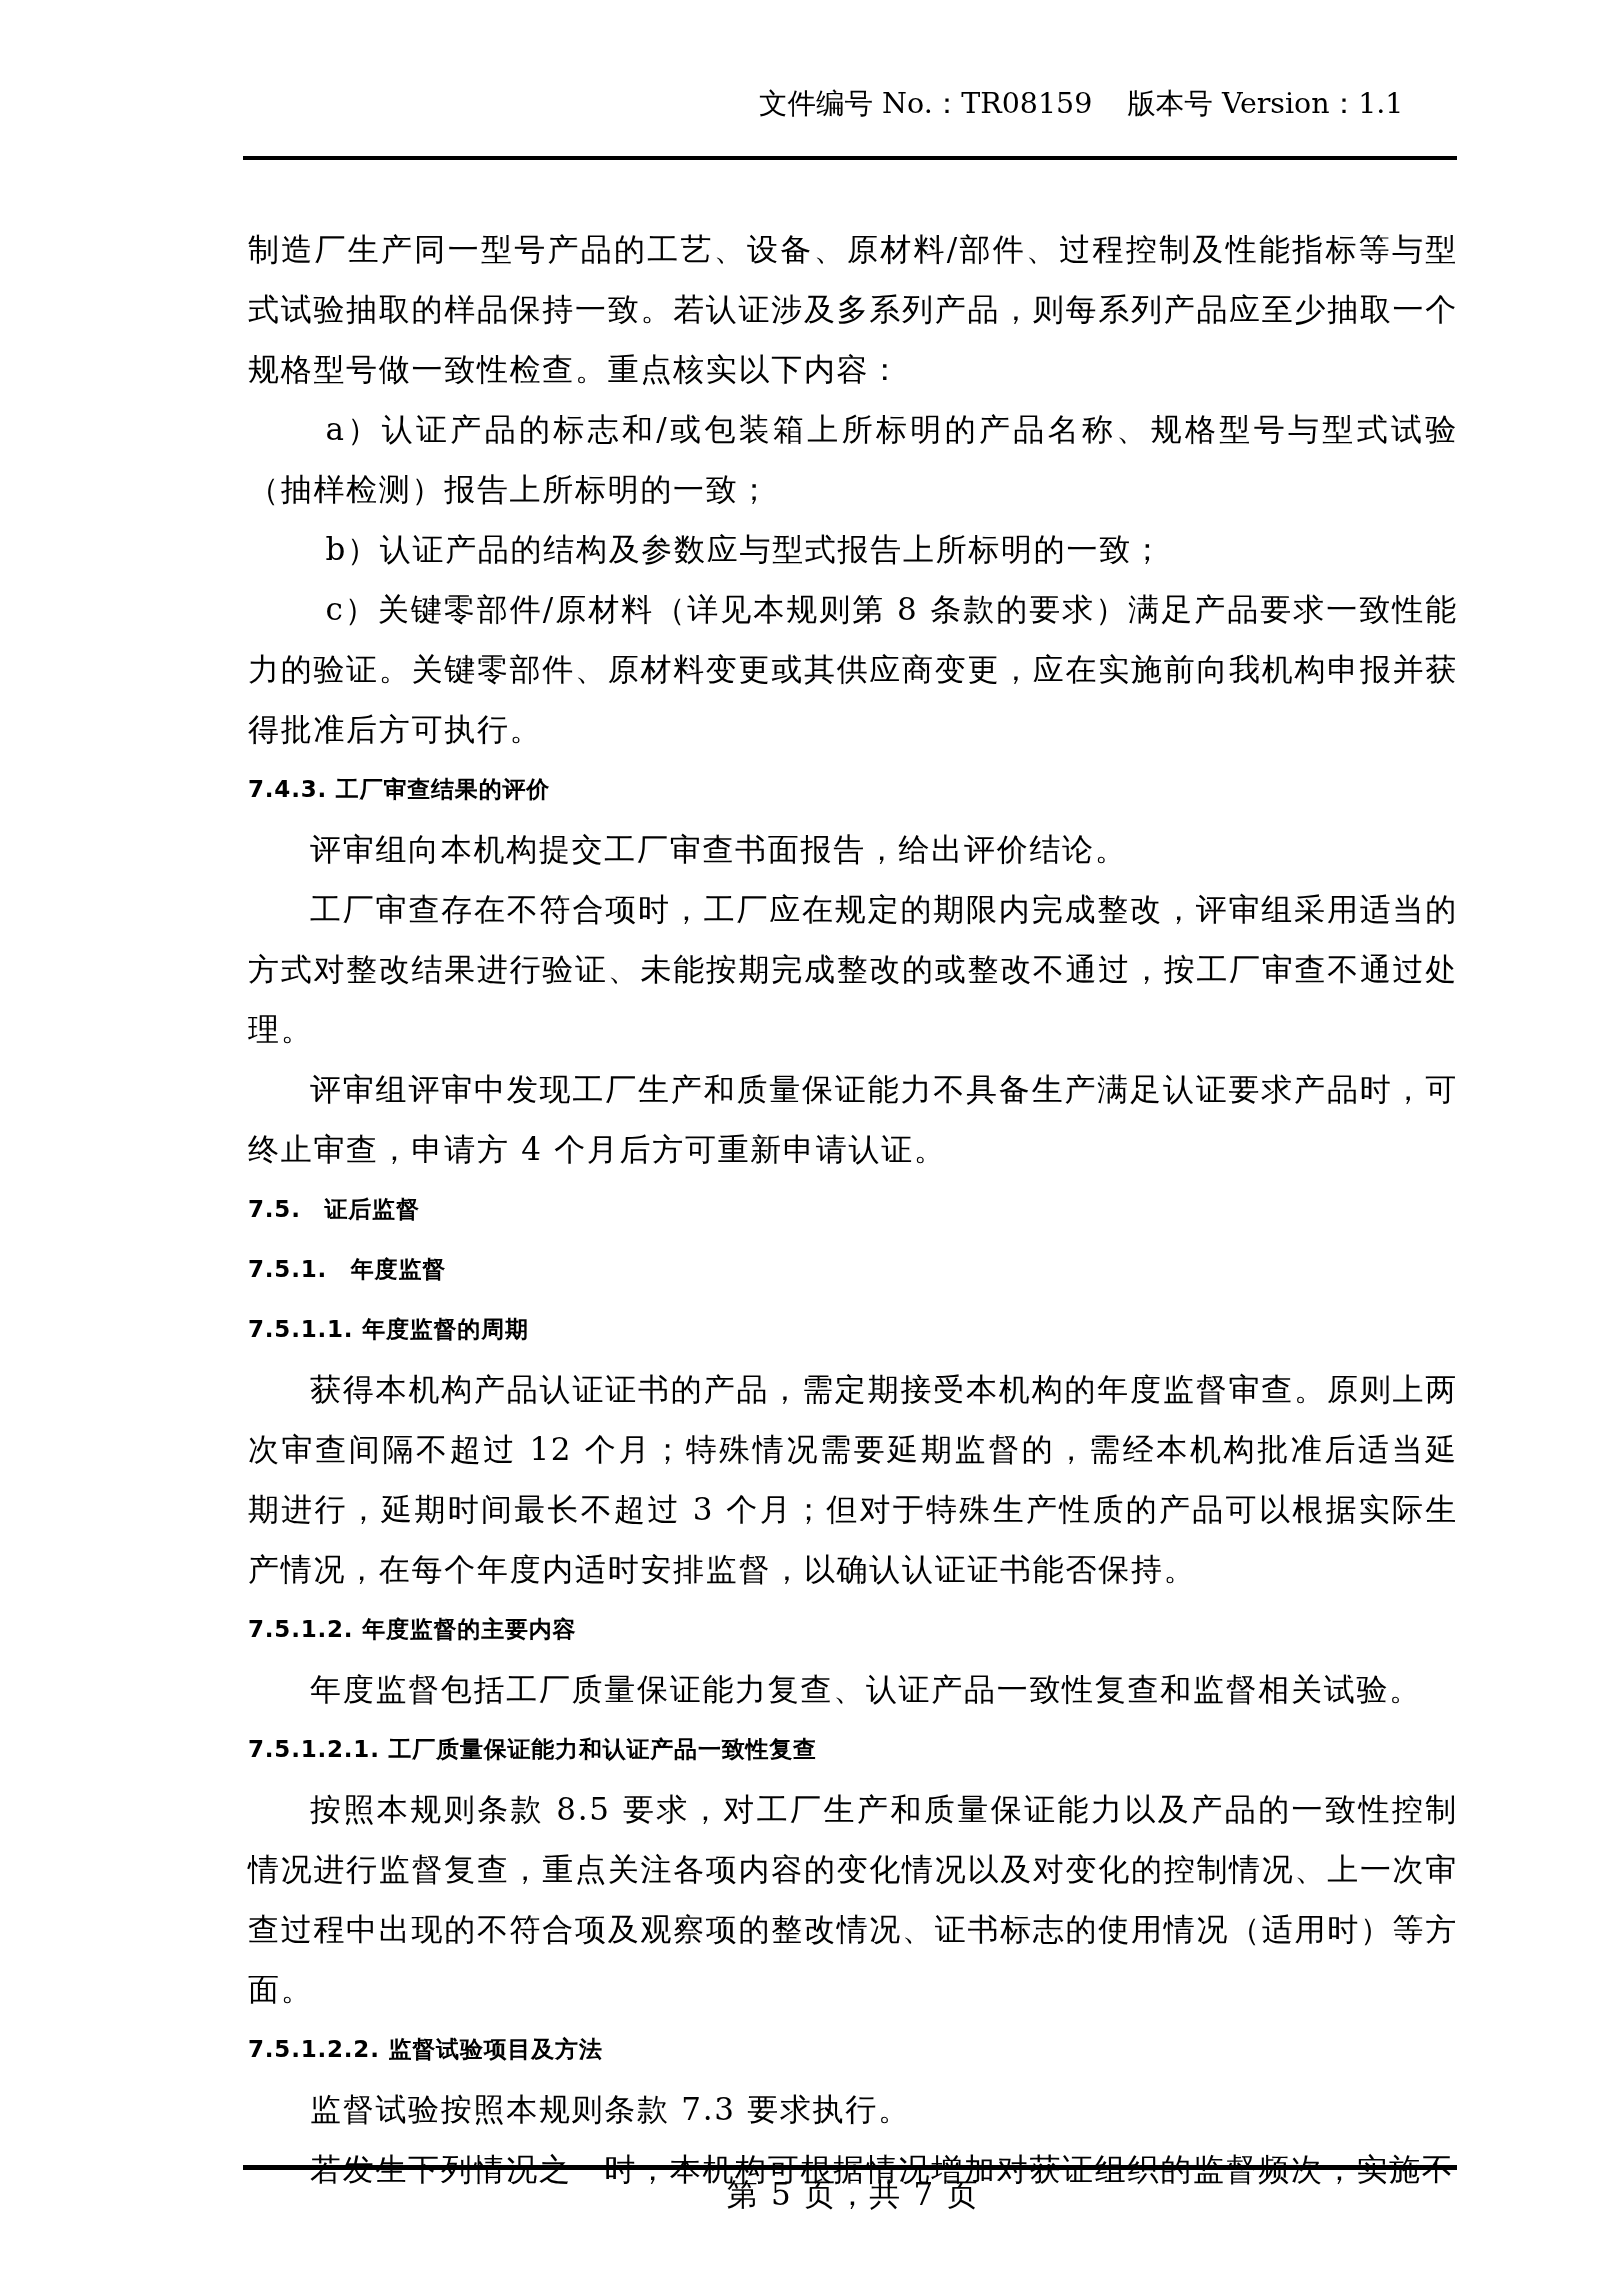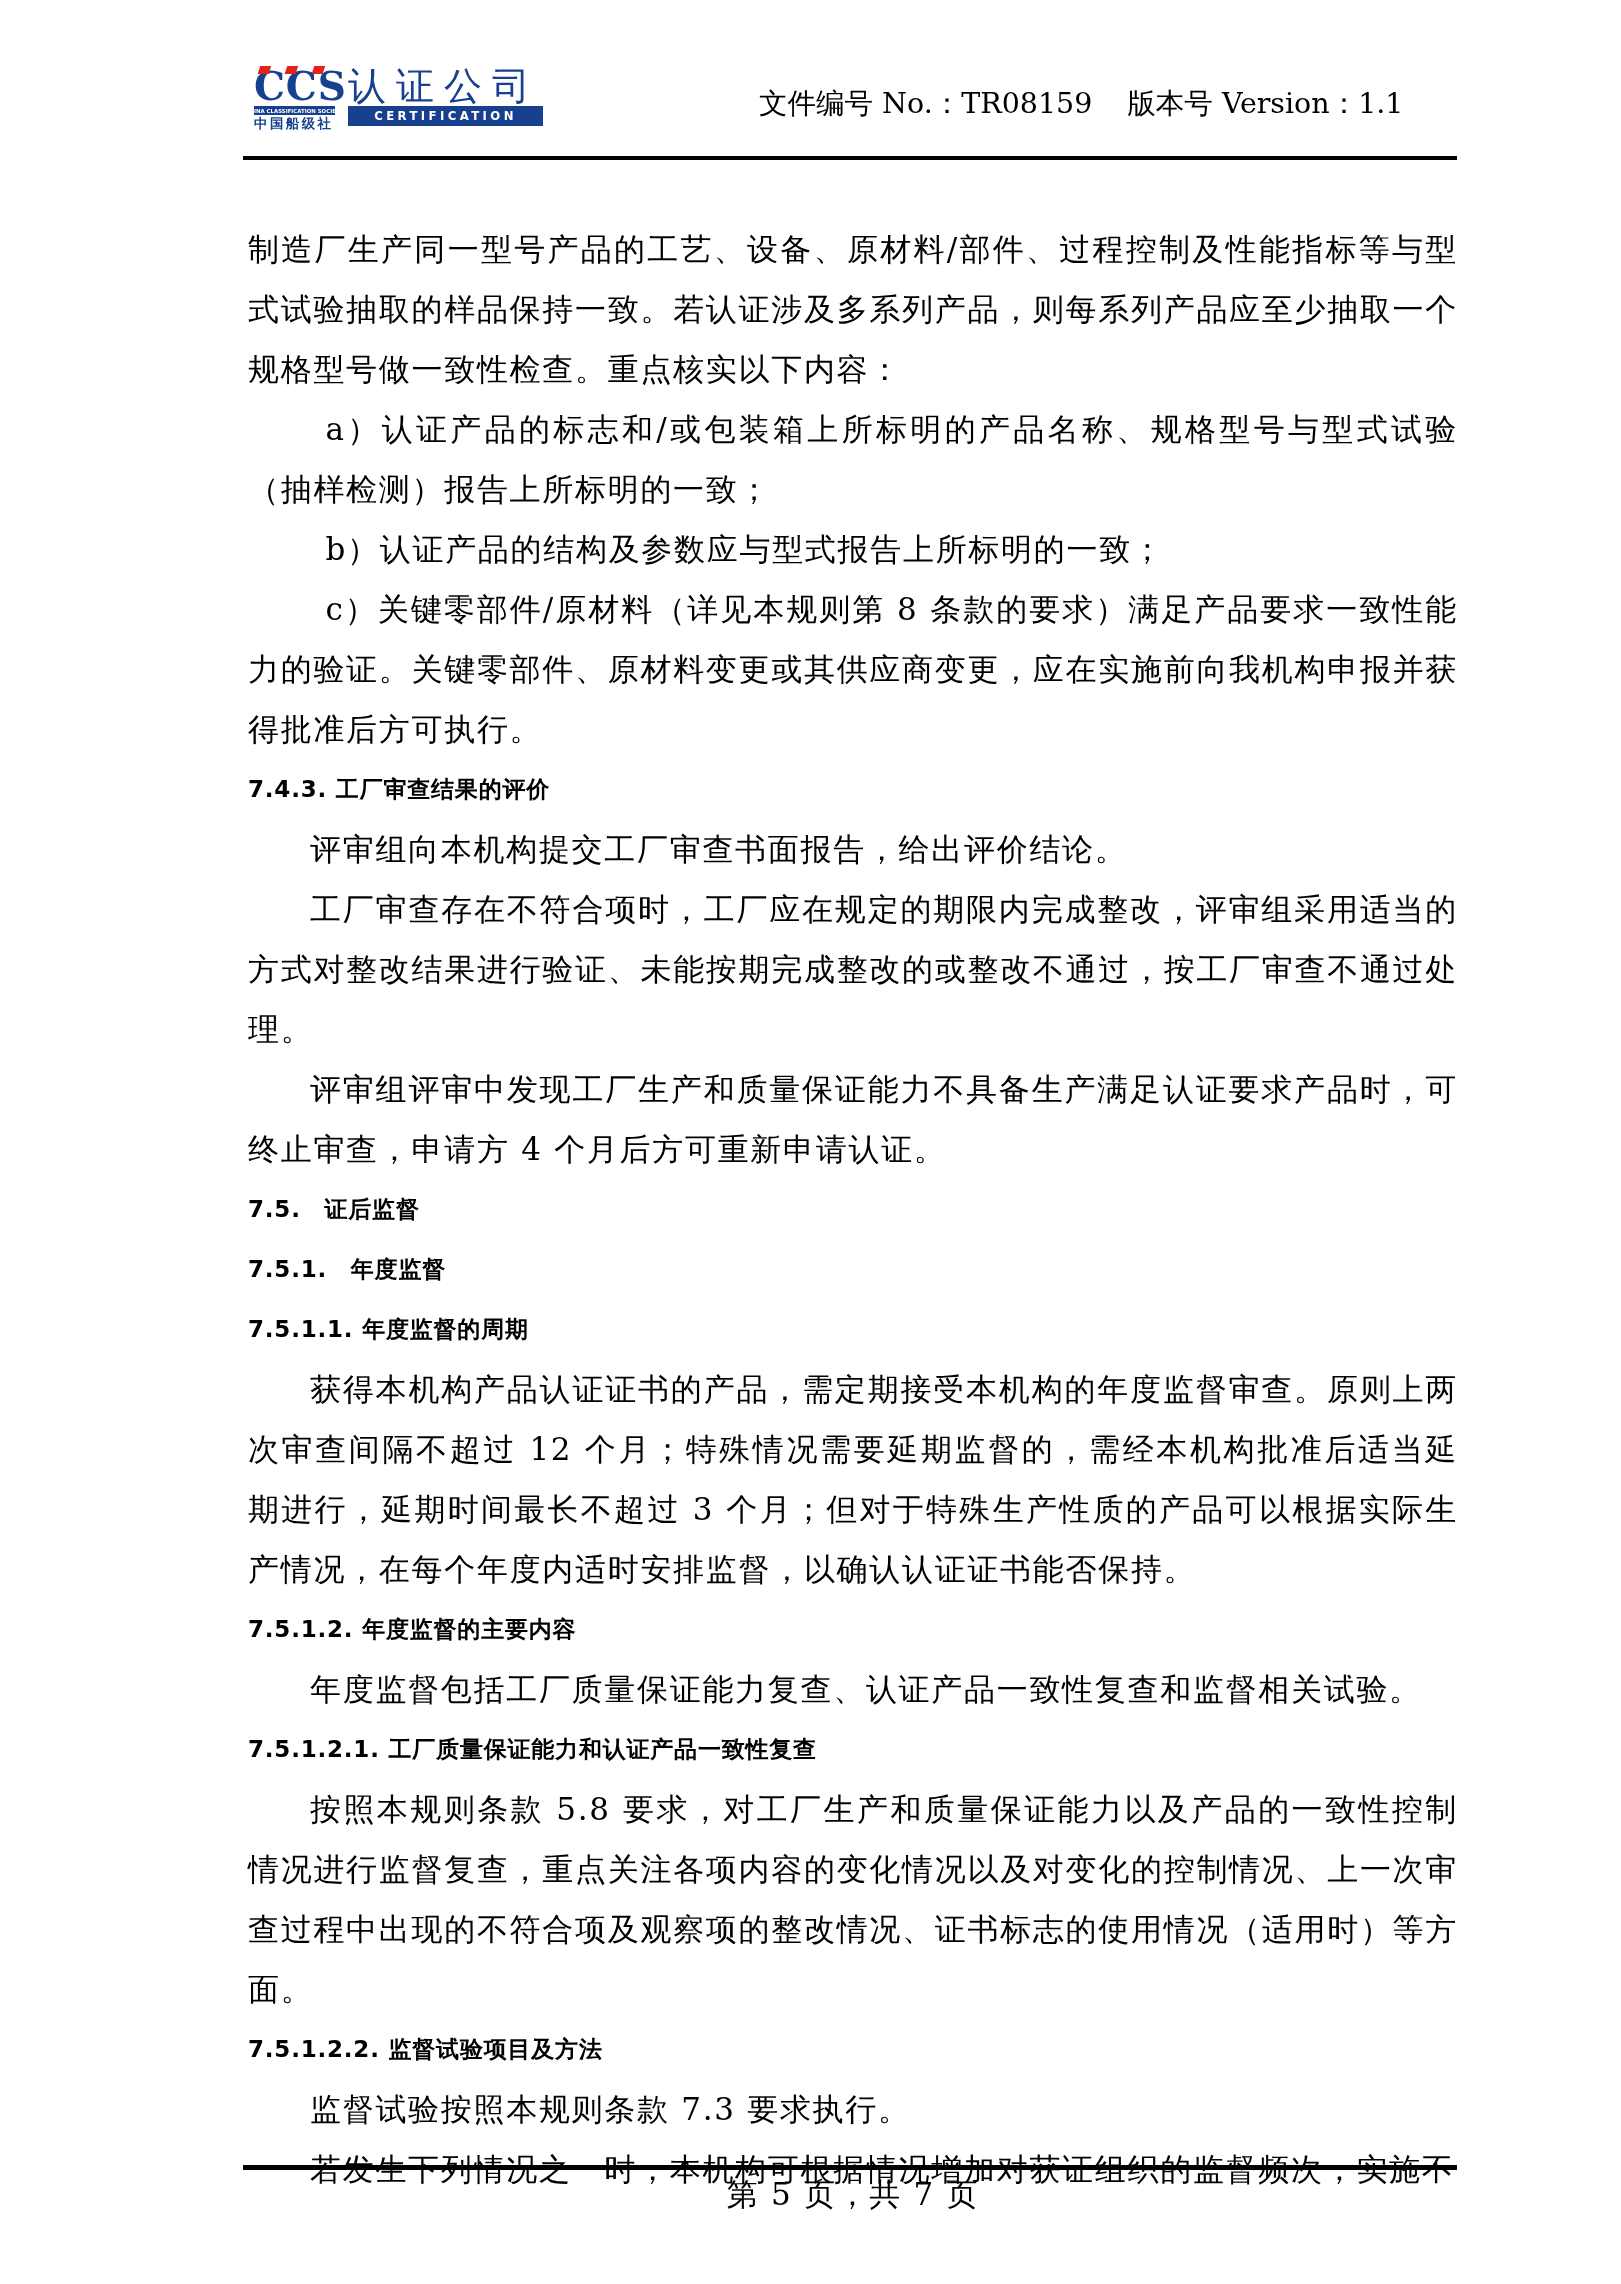--- a/index.html
+++ b/index.html
@@ -71,32 +71,20 @@
   .page-number{
     position:absolute;left:248px;top:2176px;width:1210px;
     text-align:center;font-size:31px;line-height:37px;letter-spacing:1.7px;
   }
 </style>
 </head>
 <body>
 
 <div class="page">
 
-  <div class="logo">
-    <div class="ccs-wrap">
-      <span class="ccs brand-blue" style="color: rgb(23, 65, 142);">CCS</span>
-      <span class="ccs-flag flag1 brand-red-bg" style="background: rgb(227, 36, 27);"></span>
-      <span class="ccs-flag flag2 brand-red-bg" style="background: rgb(227, 36, 27);"></span>
-      <span class="ccs-flag flag3 brand-red-bg" style="background: rgb(227, 36, 27);"></span>
-    </div>
-    <div class="society-banner brand-blue-bg" style="background: rgb(23, 65, 142);">CHINA CLASSIFICATION SOCIETY</div>
-    <div class="society-cn brand-blue" style="color: rgb(23, 65, 142);">中国船级社</div>
-    <div class="company-cn brand-blue" style="color: rgb(23, 65, 142);">认证公司</div>
-    <div class="cert-banner brand-blue-bg" style="background: rgb(23, 65, 142);">CERTIFICATION</div>
-  </div>
 
   <div class="doc-info">
     <span>文件编号 No.：</span><span>TR08159</span><span class="gap"></span><span>版本号 Version：</span><span>1.1</span>
   </div>
 
   <div class="rule header-rule"></div>
 
   <div class="doc-body">
     <p class="para flush">制造厂生产同一型号产品的工艺、设备、原材料/部件、过程控制及性能指标等与型式试验抽取的样品保持一致。若认证涉及多系列产品，则每系列产品应至少抽取一个规格型号做一致性检查。重点核实以下内容：</p>
     <p class="para item">a）认证产品的标志和/或包装箱上所标明的产品名称、规格型号与型式试验（抽样检测）报告上所标明的一致；</p>
@@ -106,21 +94,21 @@
     <p class="para">评审组向本机构提交工厂审查书面报告，给出评价结论。</p>
     <p class="para">工厂审查存在不符合项时，工厂应在规定的期限内完成整改，评审组采用适当的方式对整改结果进行验证、未能按期完成整改的或整改不通过，按工厂审查不通过处理。</p>
     <p class="para">评审组评审中发现工厂生产和质量保证能力不具备生产满足认证要求产品时，可终止审查，申请方 4 个月后方可重新申请认证。</p>
     <p class="heading">7.5.　证后监督</p>
     <p class="heading">7.5.1.　年度监督</p>
     <p class="heading">7.5.1.1. 年度监督的周期</p>
     <p class="para">获得本机构产品认证证书的产品，需定期接受本机构的年度监督审查。原则上两次审查间隔不超过 12 个月；特殊情况需要延期监督的，需经本机构批准后适当延期进行，延期时间最长不超过 3 个月；但对于特殊生产性质的产品可以根据实际生产情况，在每个年度内适时安排监督，以确认认证证书能否保持。</p>
     <p class="heading">7.5.1.2. 年度监督的主要内容</p>
     <p class="para">年度监督包括工厂质量保证能力复查、认证产品一致性复查和监督相关试验。</p>
     <p class="heading">7.5.1.2.1. 工厂质量保证能力和认证产品一致性复查</p>
-    <p class="para">按照本规则条款 5.8 要求，对工厂生产和质量保证能力以及产品的一致性控制情况进行监督复查，重点关注各项内容的变化情况以及对变化的控制情况、上一次审查过程中出现的不符合项及观察项的整改情况、证书标志的使用情况（适用时）等方面。</p>
+    <p class="para">按照本规则条款 8.5 要求，对工厂生产和质量保证能力以及产品的一致性控制情况进行监督复查，重点关注各项内容的变化情况以及对变化的控制情况、上一次审查过程中出现的不符合项及观察项的整改情况、证书标志的使用情况（适用时）等方面。</p>
     <p class="heading">7.5.1.2.2. 监督试验项目及方法</p>
     <p class="para">监督试验按照本规则条款 7.3 要求执行。</p>
     <p class="para">若发生下列情况之一时，本机构可根据情况增加对获证组织的监督频次，实施不</p>
   </div>
 
   <div class="rule footer-rule"></div>
   <div class="page-number">第 5 页，共 7 页</div>
 
 </div>
 

